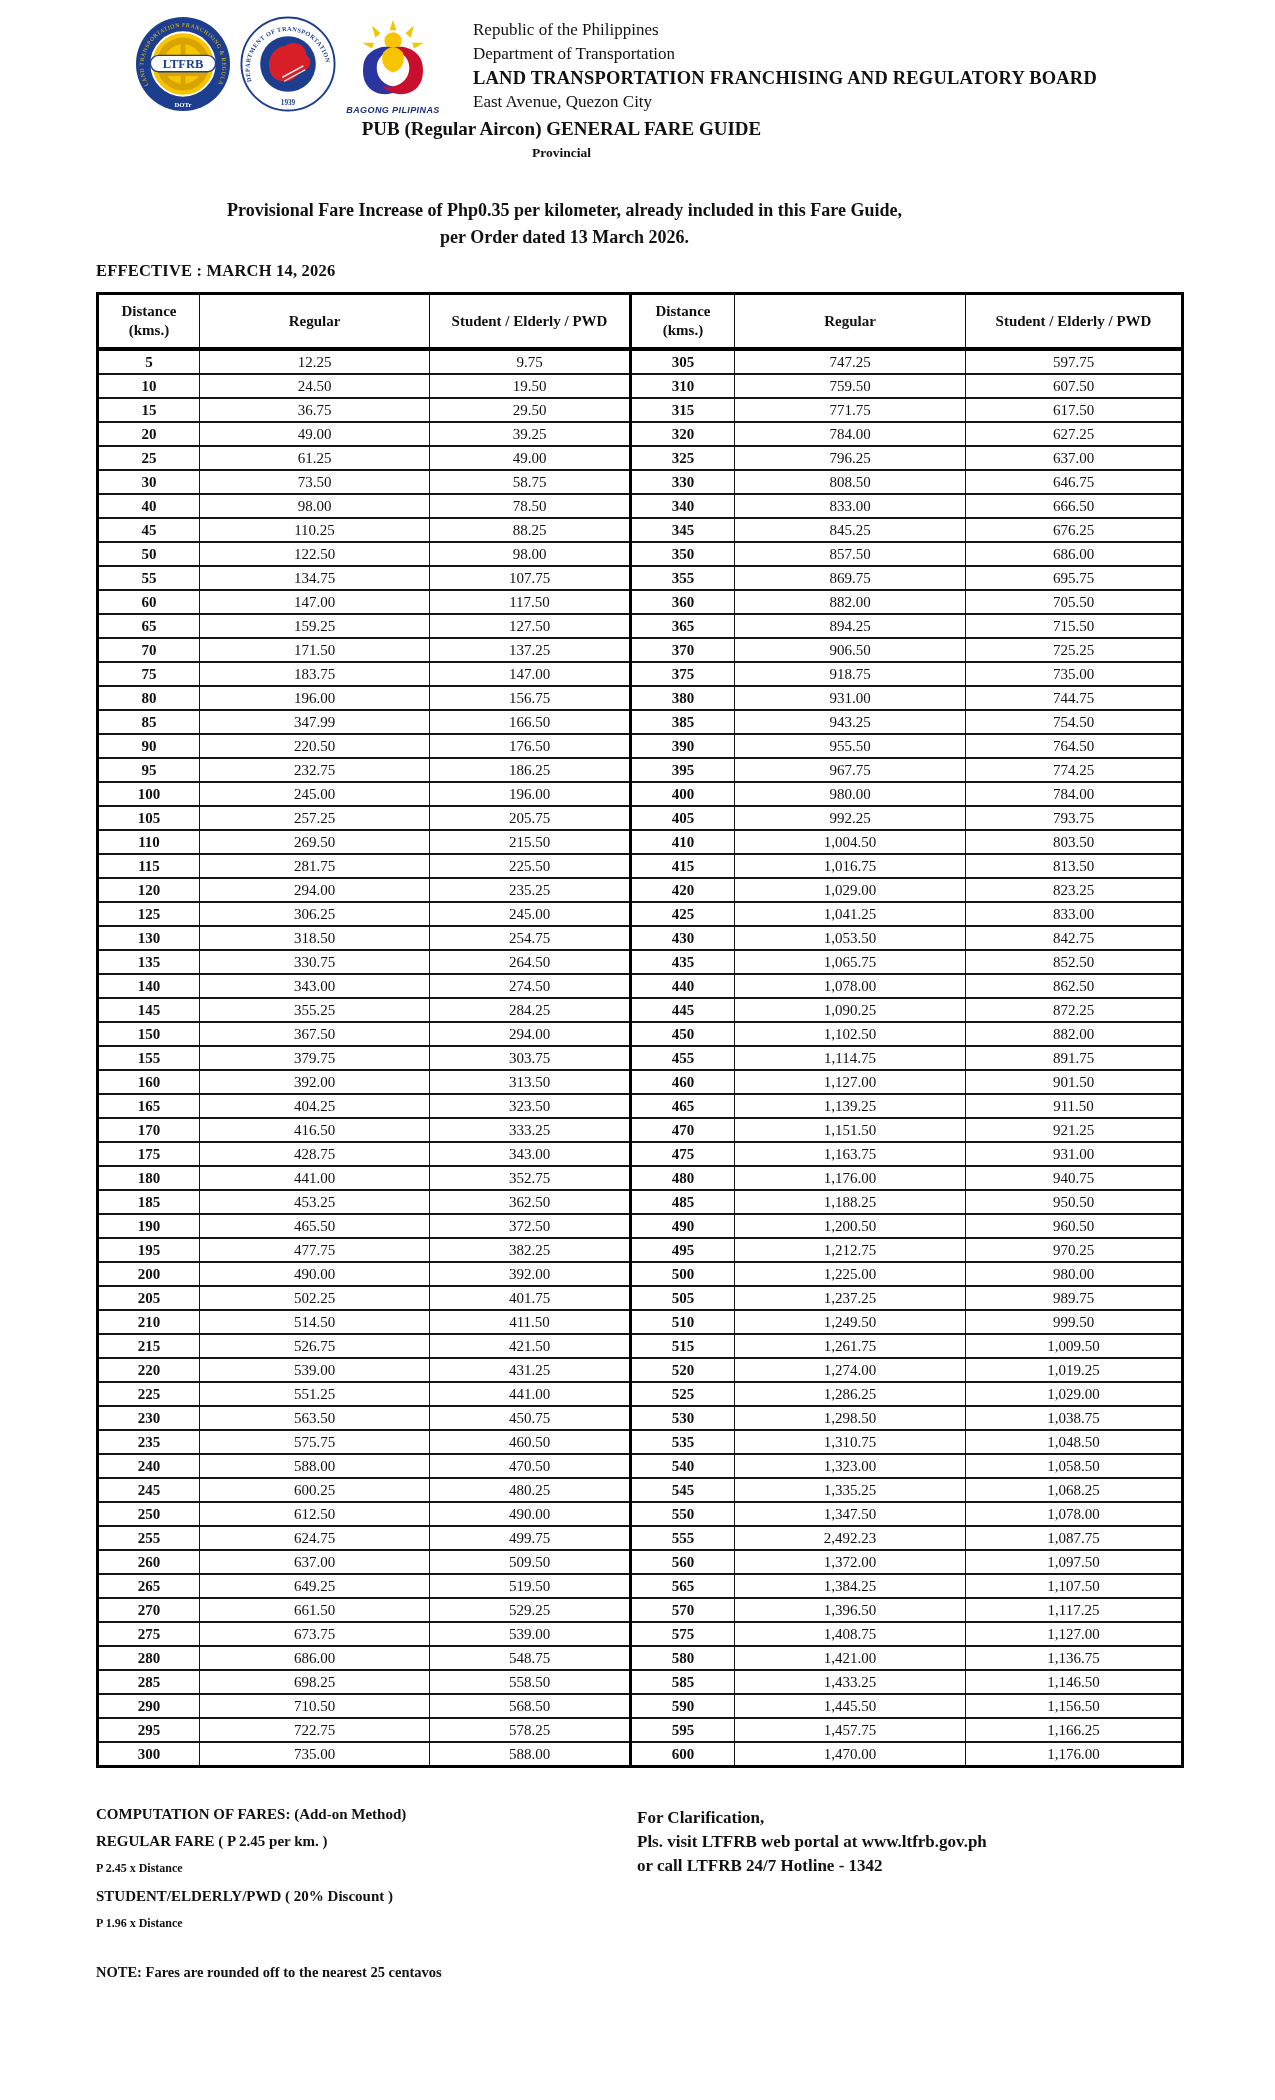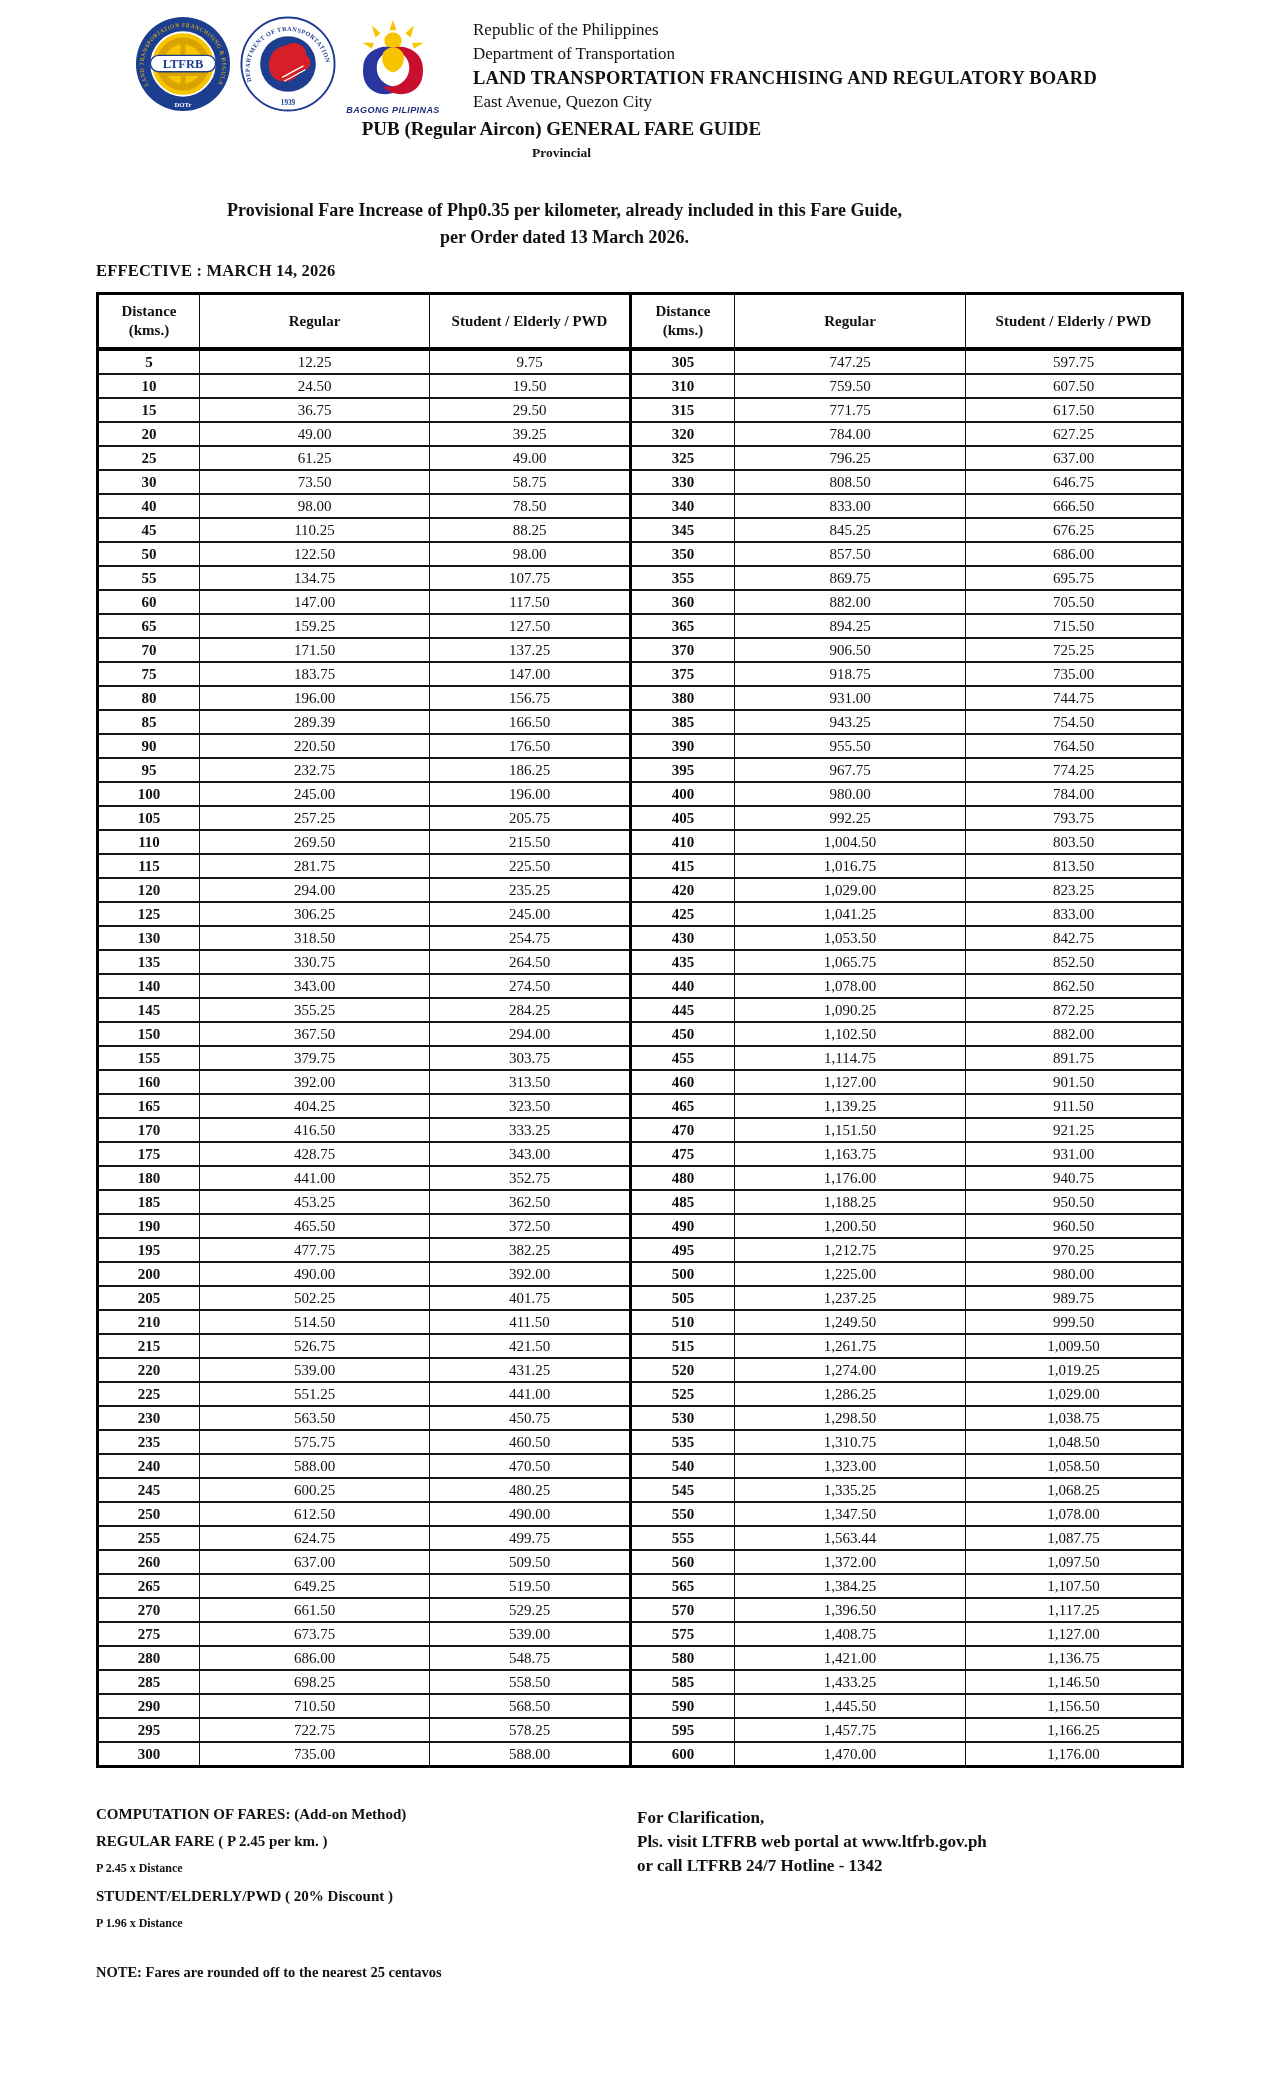--- a/index.html
+++ b/index.html
@@ -282,21 +282,21 @@
         <tr>
           <td class="dist">80</td>
           <td>196.00</td>
           <td>156.75</td>
           <td class="dist mid-left">380</td>
           <td>931.00</td>
           <td>744.75</td>
         </tr>
         <tr>
           <td class="dist">85</td>
-          <td>289.39</td>
+          <td>347.99</td>
           <td>166.50</td>
           <td class="dist mid-left">385</td>
           <td>943.25</td>
           <td>754.50</td>
         </tr>
         <tr>
           <td class="dist">90</td>
           <td>220.50</td>
           <td>176.50</td>
           <td class="dist mid-left">390</td>
@@ -557,21 +557,21 @@
           <td>490.00</td>
           <td class="dist mid-left">550</td>
           <td>1,347.50</td>
           <td>1,078.00</td>
         </tr>
         <tr>
           <td class="dist">255</td>
           <td>624.75</td>
           <td>499.75</td>
           <td class="dist mid-left">555</td>
-          <td>1,563.44</td>
+          <td>2,492.23</td>
           <td>1,087.75</td>
         </tr>
         <tr>
           <td class="dist">260</td>
           <td>637.00</td>
           <td>509.50</td>
           <td class="dist mid-left">560</td>
           <td>1,372.00</td>
           <td>1,097.50</td>
         </tr>

